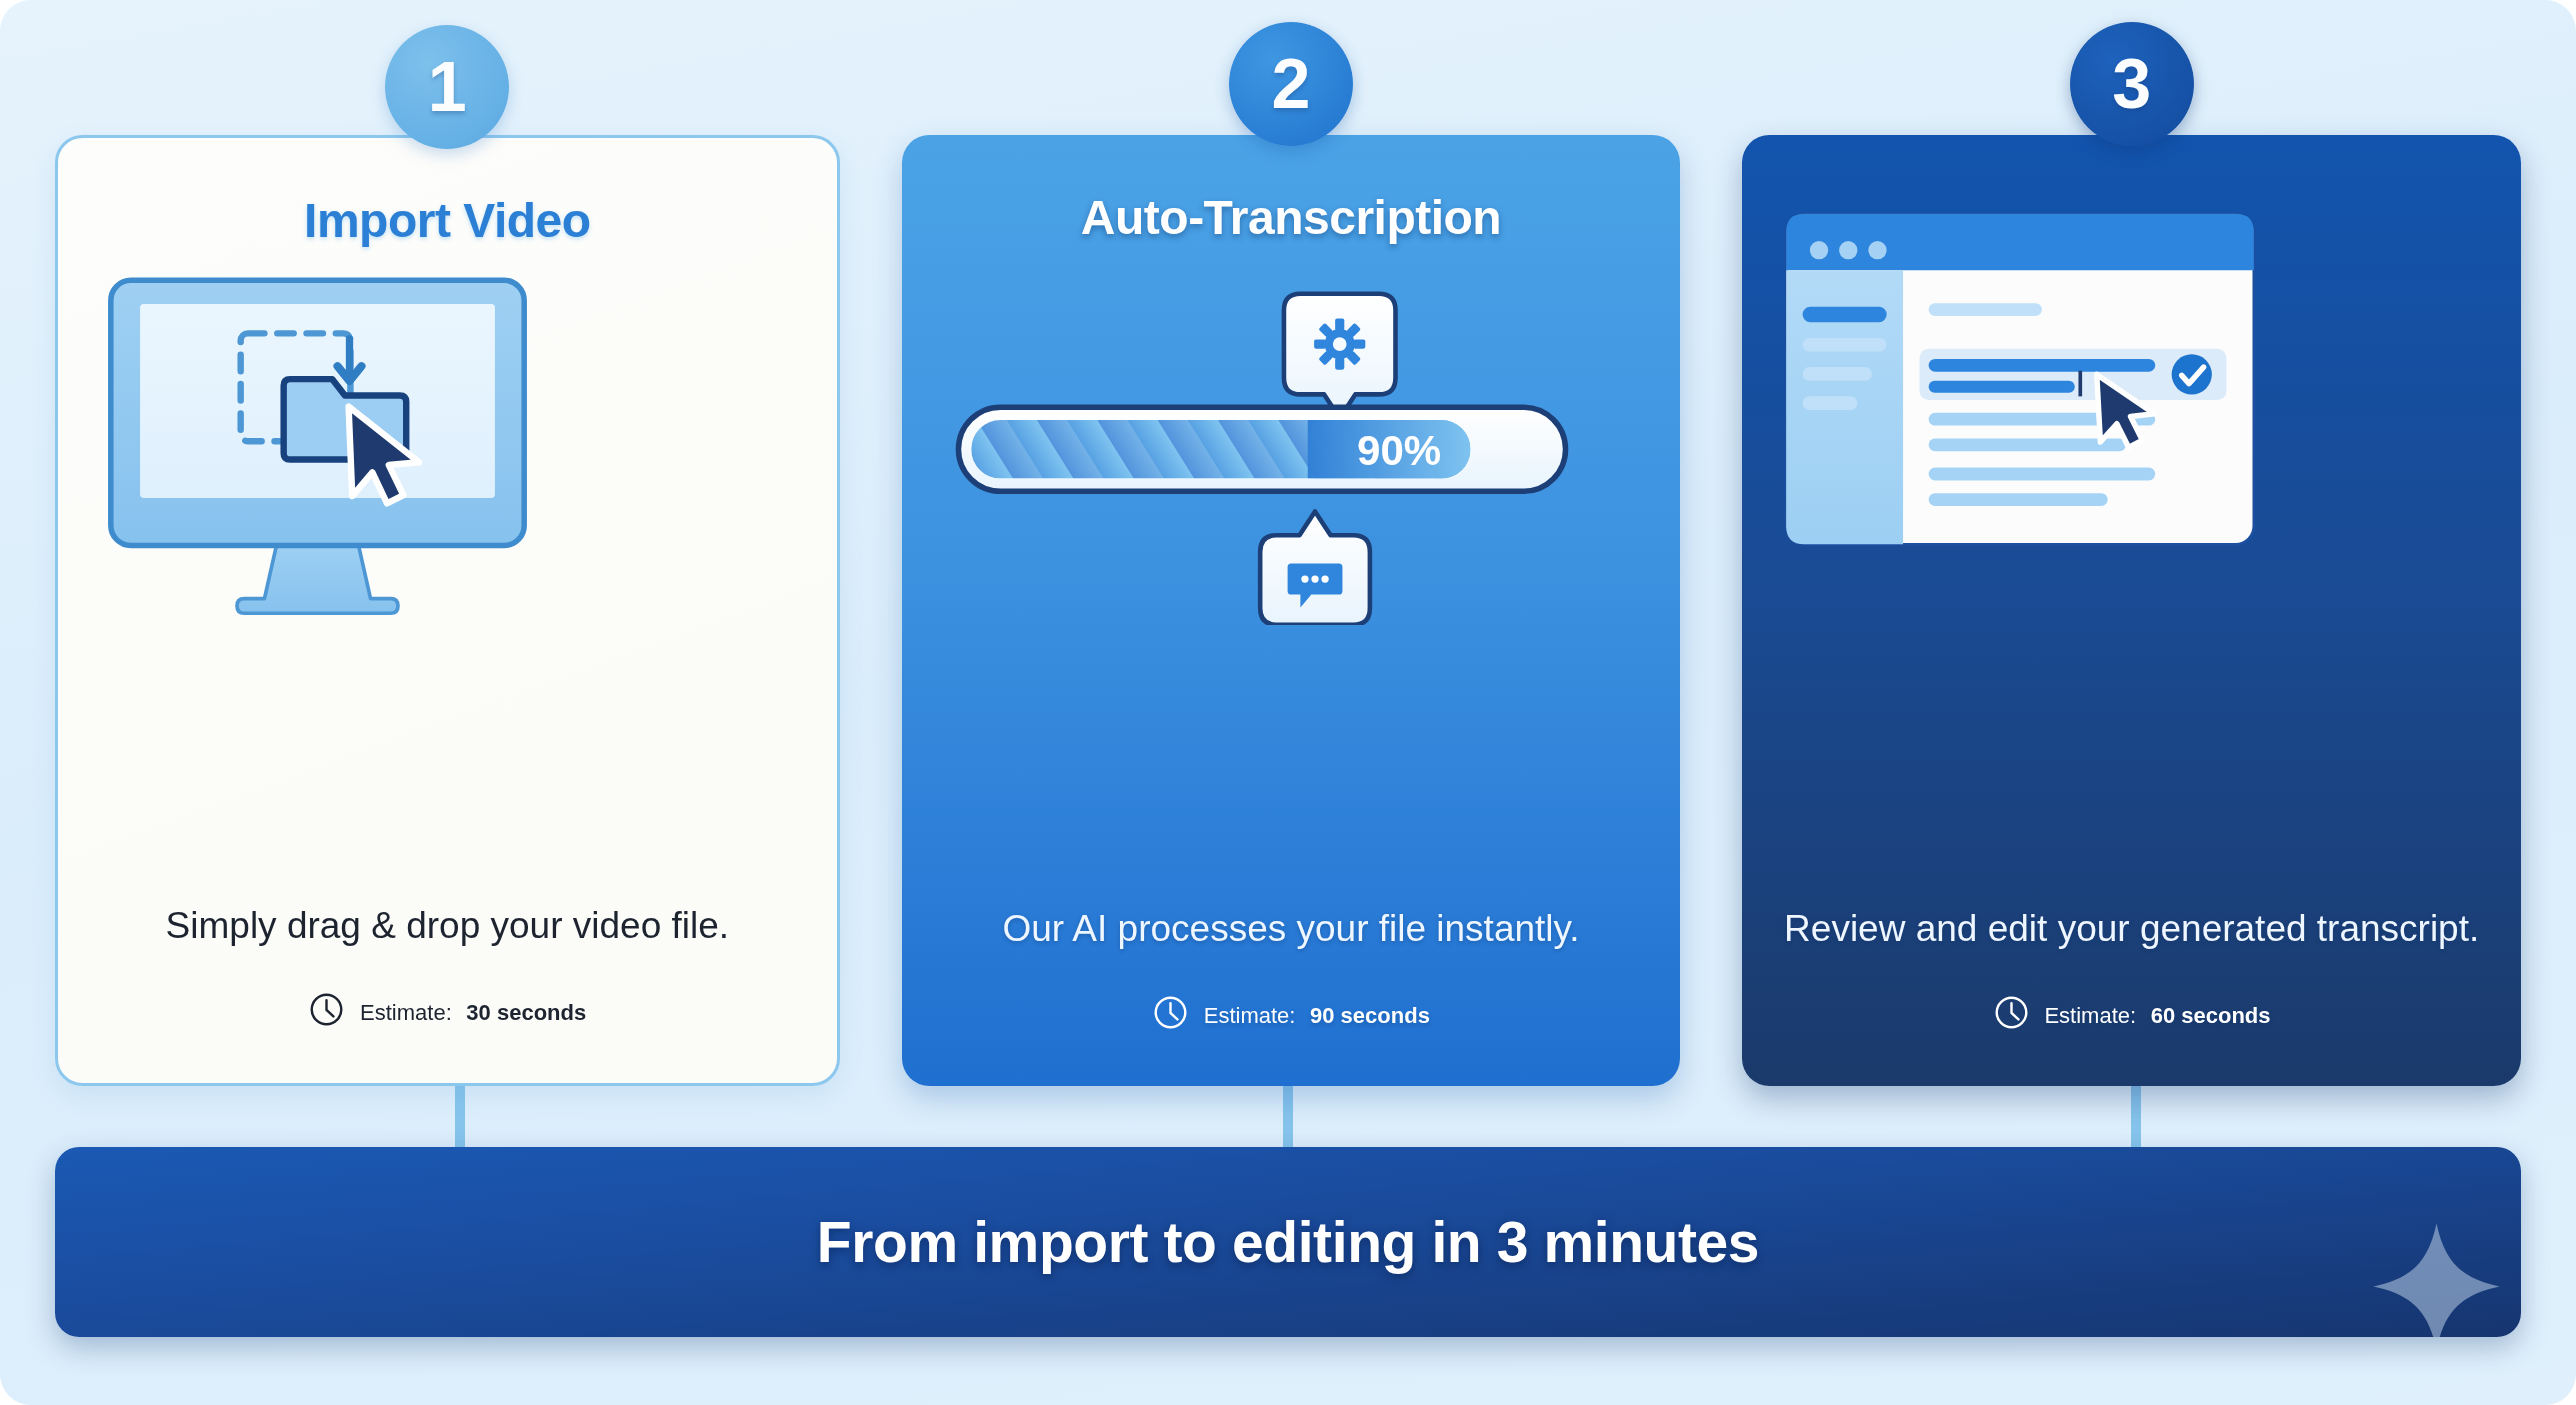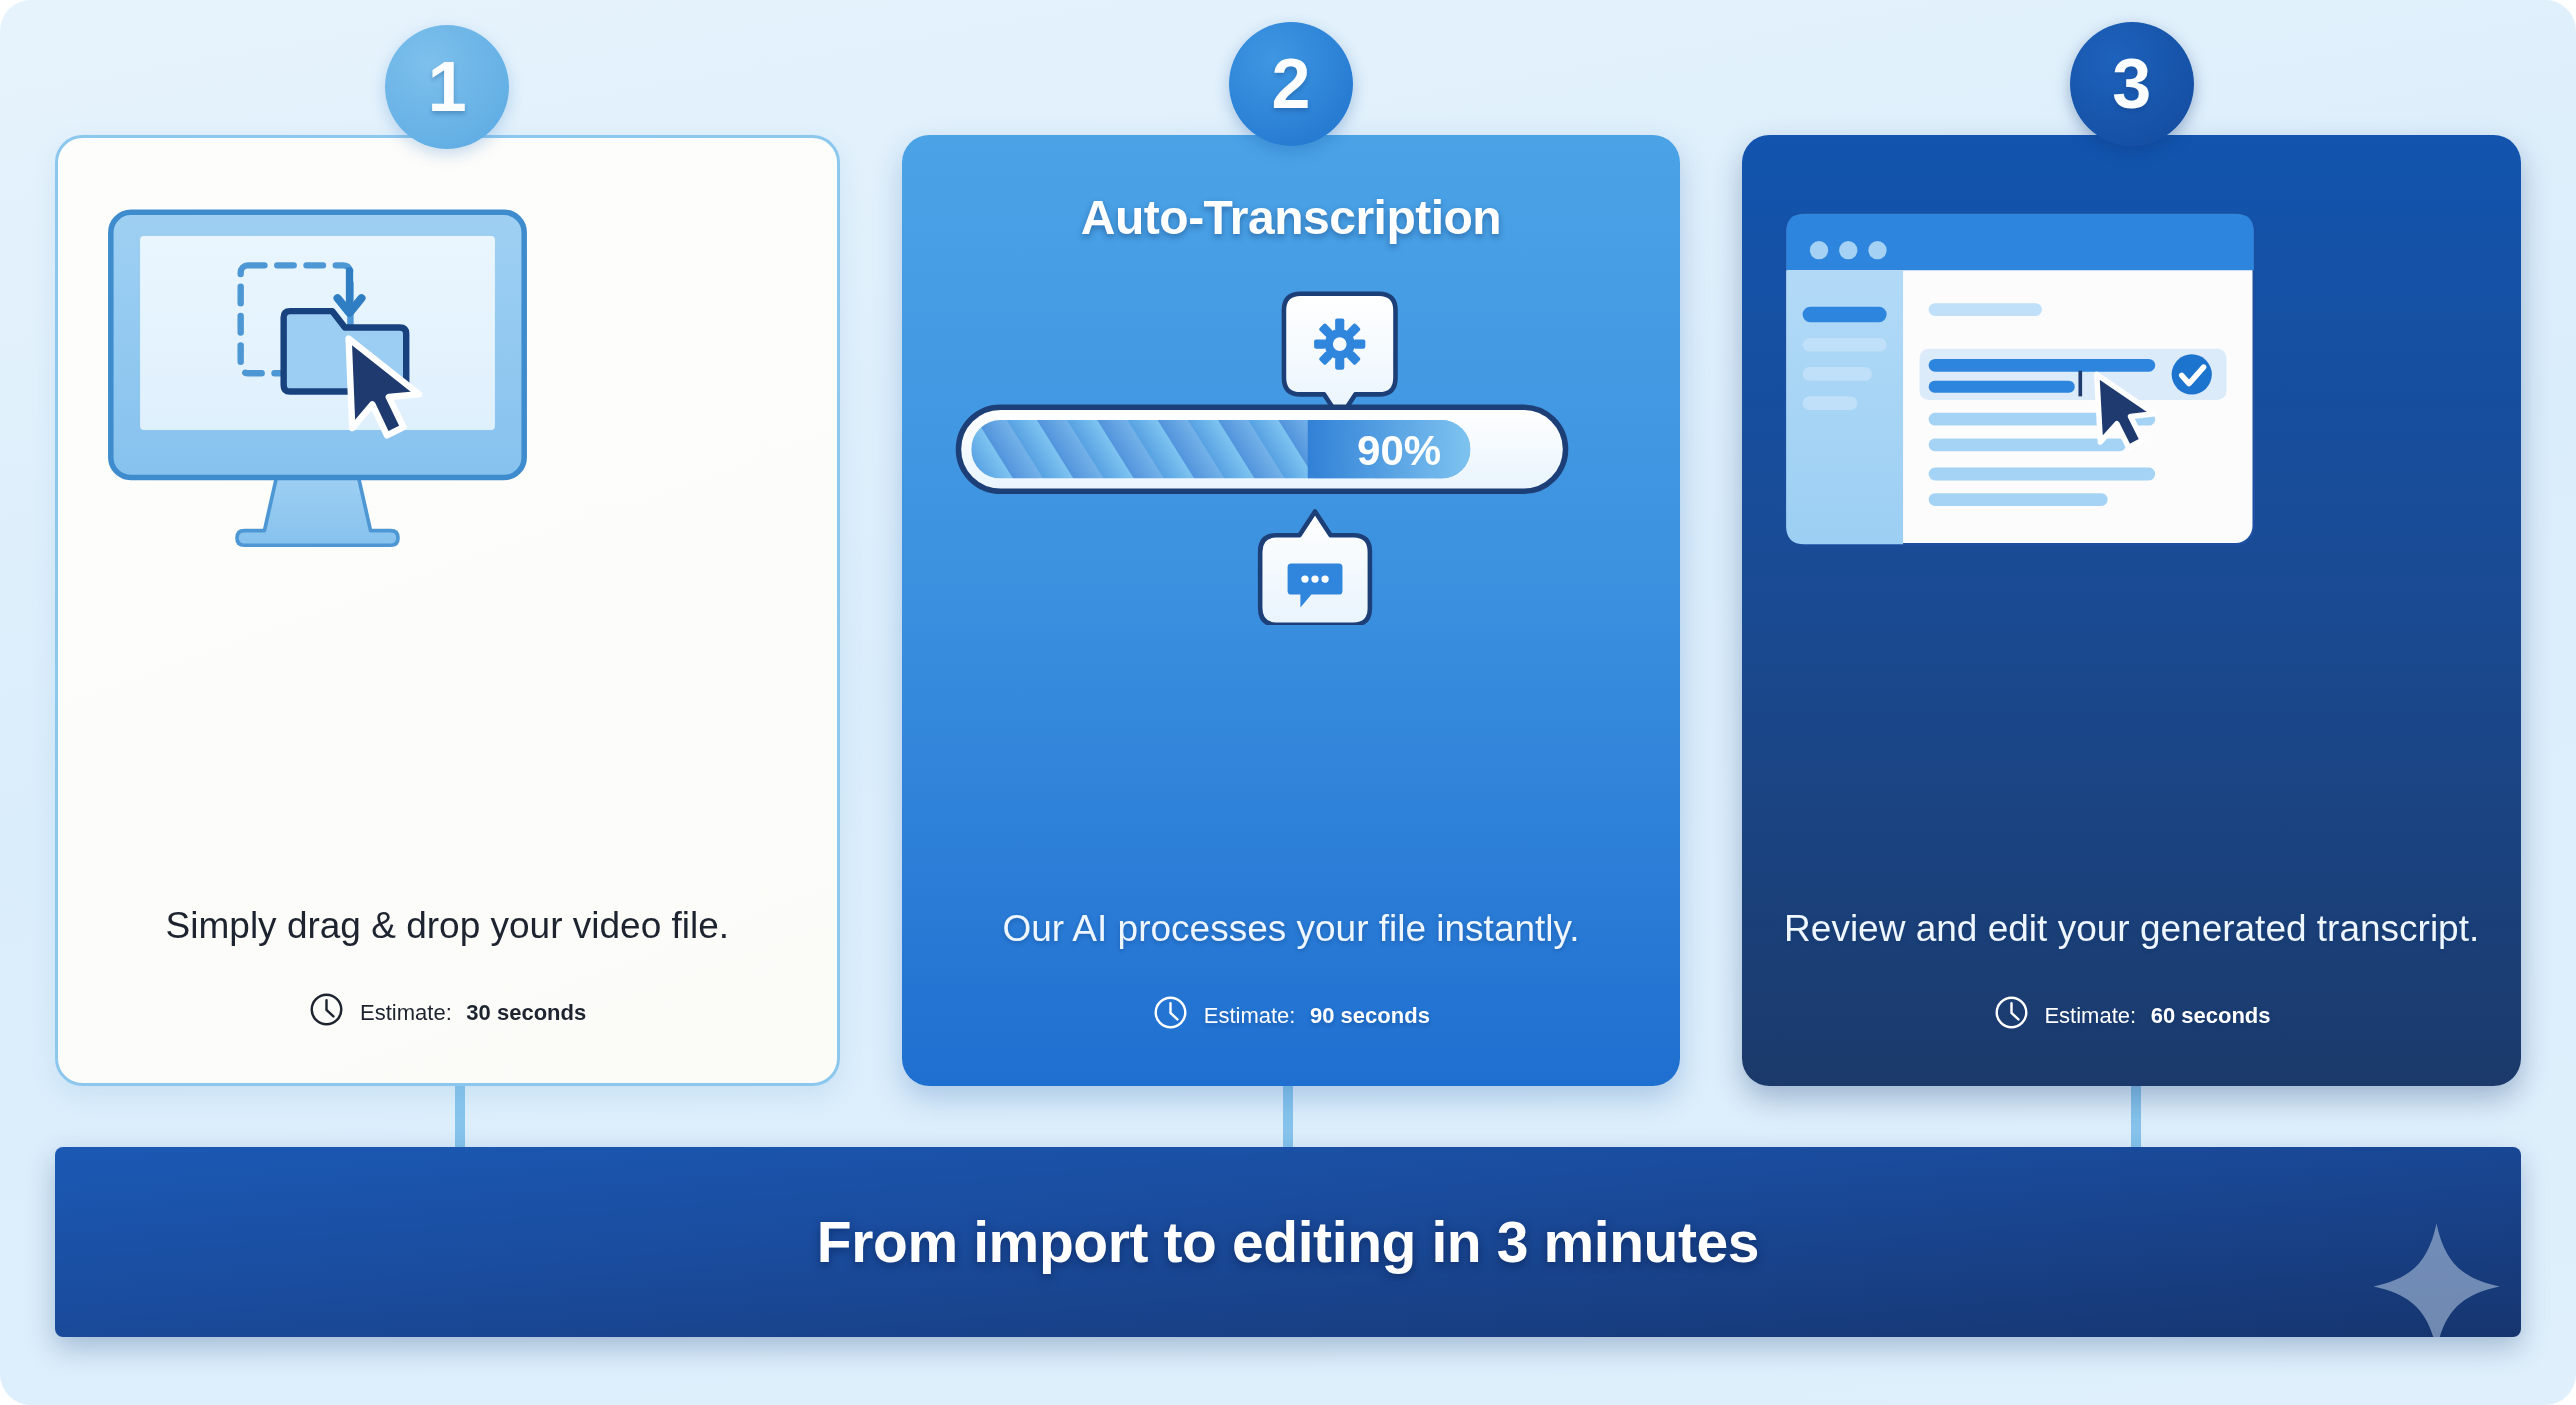--- a/index.html
+++ b/index.html
@@ -111,21 +111,21 @@
   .estimate .val { font-weight:700; }
   .card-1 .estimate { color:#1d2430; }
   .card-2 .estimate, .card-3 .estimate { color:#ffffff; text-shadow:0 1.8px 4.6px rgba(10,45,100,.3); }
   .clock { flex:0 0 auto; }
 
   
   #banner {
     position:absolute;
     left:55px; top:1147px;
     width:2466px; height:190px;
-    border-radius:8px;
+    border-radius:24px;
     background:linear-gradient(175deg,#1b59b4 0%,#1a4c9e 40%,#16356f 100%);
     box-shadow:0 11px 27.4px rgba(15,50,110,.28);
     display:flex; align-items:center; justify-content:center;
     z-index:3;
     overflow:hidden;
   }
   #banner-text {
     font-size:57px; font-weight:700; color:#ffffff;
     letter-spacing:-0.4px;
     text-shadow:0 2.7px 8.2px rgba(5,25,70,.5);
@@ -144,20 +144,21 @@
 
   <div class="connector" style="left:455px; top:1076px; height:82px;"></div>
   <div class="connector" style="left:1283px; top:1076px; height:82px;"></div>
   <div class="connector" style="left:2131px; top:1076px; height:82px;"></div>
 
   <div id="cards">
 
     <div class="card card-1">
       <div class="badge badge-1">1</div>
 
+      <div class="card-title">Import Video</div>
 
       <div class="art">
         <svg width="439" height="357" viewBox="0 0 480 390">
           <defs>
             <linearGradient id="mscr" x1="0" y1="0" x2="0" y2="1">
               <stop offset="0%" stop-color="#eaf6fe"></stop>
                 <stop offset="100%" stop-color="#dff0fd"></stop>
             </linearGradient>
             <linearGradient id="mbez" x1="0" y1="0" x2="0" y2="1">
               <stop offset="0%" stop-color="#9fd0f3"></stop>

